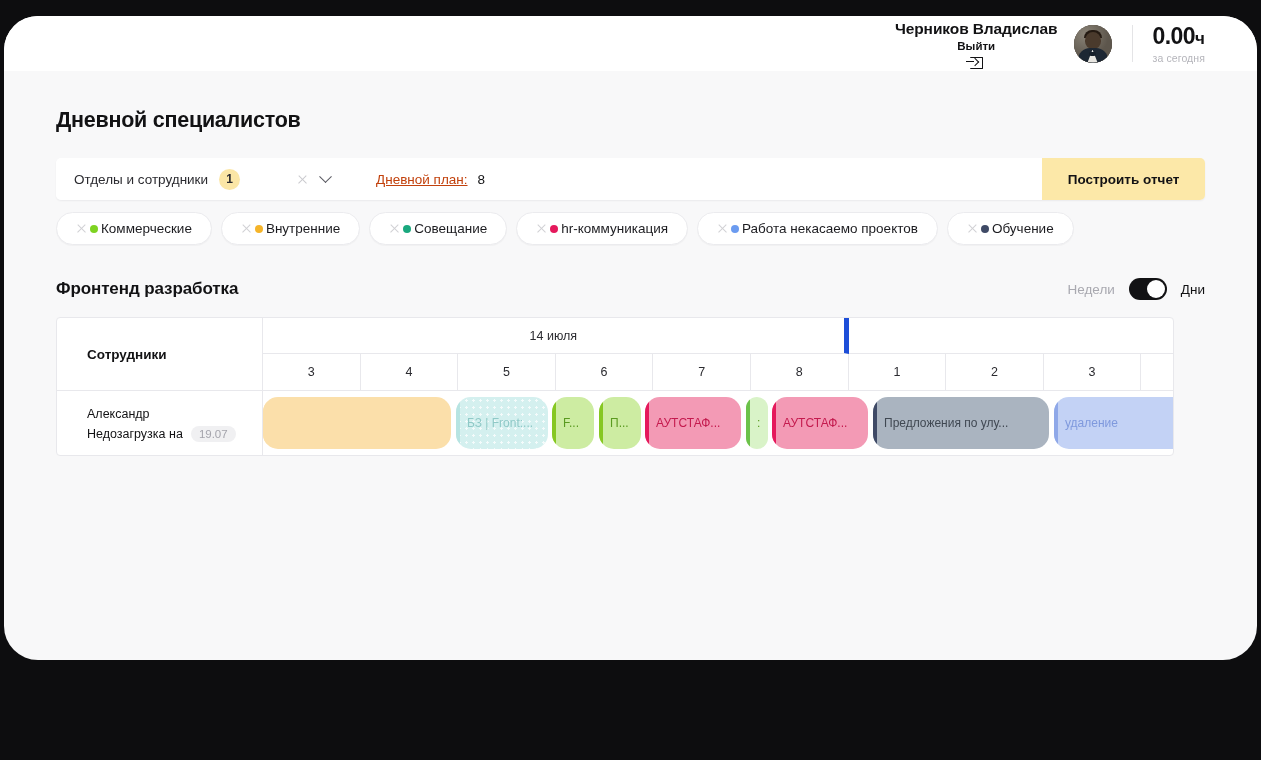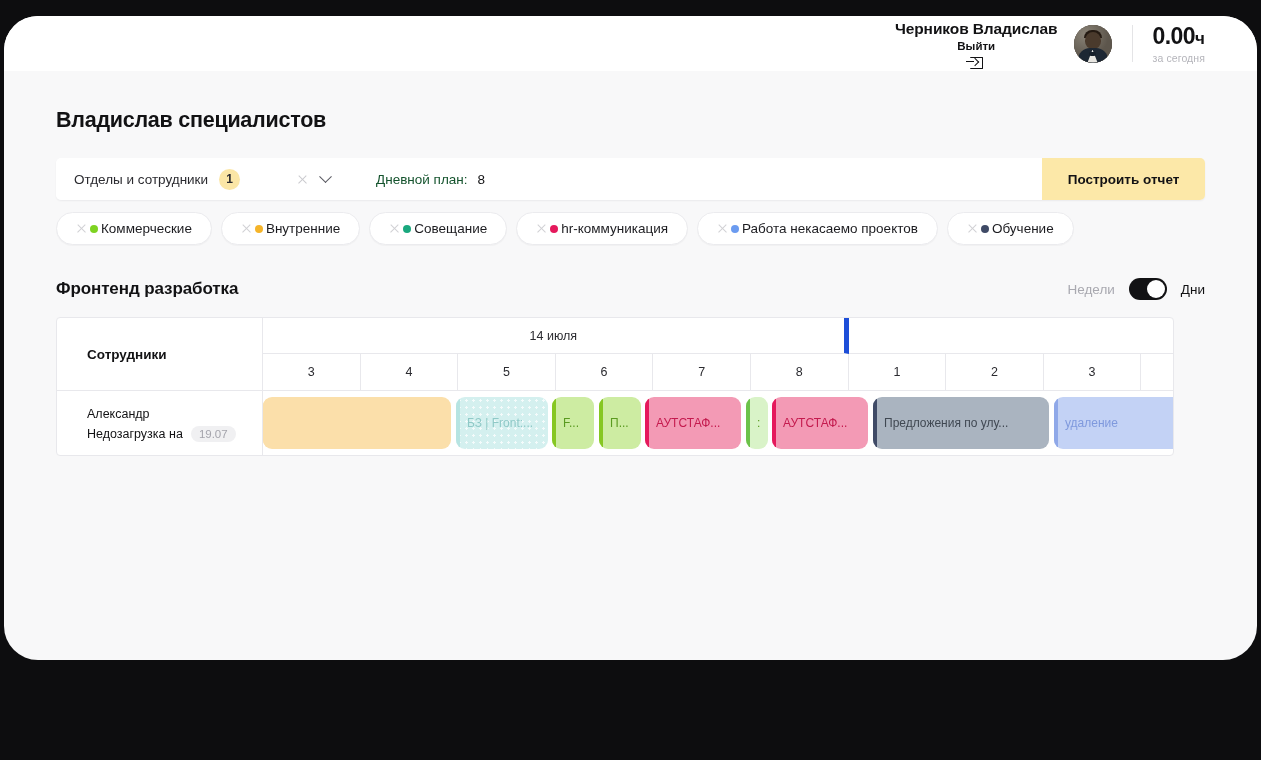--- a/index.html
+++ b/index.html
@@ -133,21 +133,21 @@
     content: ""; position: absolute; left: 0; top: 5px;
     width: 11px; height: 1.3px; background: #8b8b93;
   }
   .x-icon::before { transform: rotate(45deg); }
   .x-icon::after { transform: rotate(-45deg); }
   .chev {
     width: 9px; height: 9px;
     border-right: 1.6px solid #5a5a62; border-bottom: 1.6px solid #5a5a62;
     transform: rotate(45deg) translate(-2px,-2px);
   }
-  .plan-label { font-size: 13.5px; color: #14532d; margin-left: 46px; }
+  .plan-label { font-size: 13.5px; color: #c2410c; margin-left: 46px; text-decoration: underline; }
   .plan-val { font-size: 13.5px; color: #121214; margin-left: 10px; }
   .build-btn {
     width: 163px; background: #fce8a8;
     display: flex; align-items: center; justify-content: center;
     font-size: 13.5px; font-weight: bold; color: #121214;
     cursor: pointer;
   }
 
   
   .chips { display: flex; gap: 9px; margin-top: 12px; }
@@ -231,21 +231,21 @@
   .date-badge {
     background: #f0f0f2; color: #a4a4ac;
     font-size: 11.5px; border-radius: 9px; padding: 2px 8px;
   }
   .lane {
     flex: 1; height: 64px; position: relative;
     display: flex; align-items: center;
   }
   .task {
     position: absolute; top: 6px; height: 52px;
-    border-radius: 9px;
+    border-radius: 15px;
     display: flex; align-items: center;
     padding-left: 11px; padding-right: 7px;
     font-size: 12px; overflow: hidden;
     white-space: nowrap; cursor: pointer;
   }
   .task .accent {
     position: absolute; left: 0; top: 0; bottom: 0; width: 4px;
     border-radius: 7px 0 0 7px;
   }
 </style>
@@ -276,21 +276,21 @@
         <div class="hours-val">
           <span>0.00</span><span class="unit">ч</span>
         </div>
         <div class="hours-sub">за сегодня</div>
       </div>
     </div>
   </div>
 
   <div class="page">
 
-    <div class="page-title">Владислав специалистов</div>
+    <div class="page-title">Дневной специалистов</div>
 
     <div class="filter-bar">
       <div class="filter-left">
         <span class="fl-label">Отделы и сотрудники</span>
         <span class="count-badge">1</span>
         <span class="fl-ctrls">
           <span class="x-icon"></span>
           <span class="chev"></span>
         </span>
         <span class="plan-label">Дневной план:</span>

